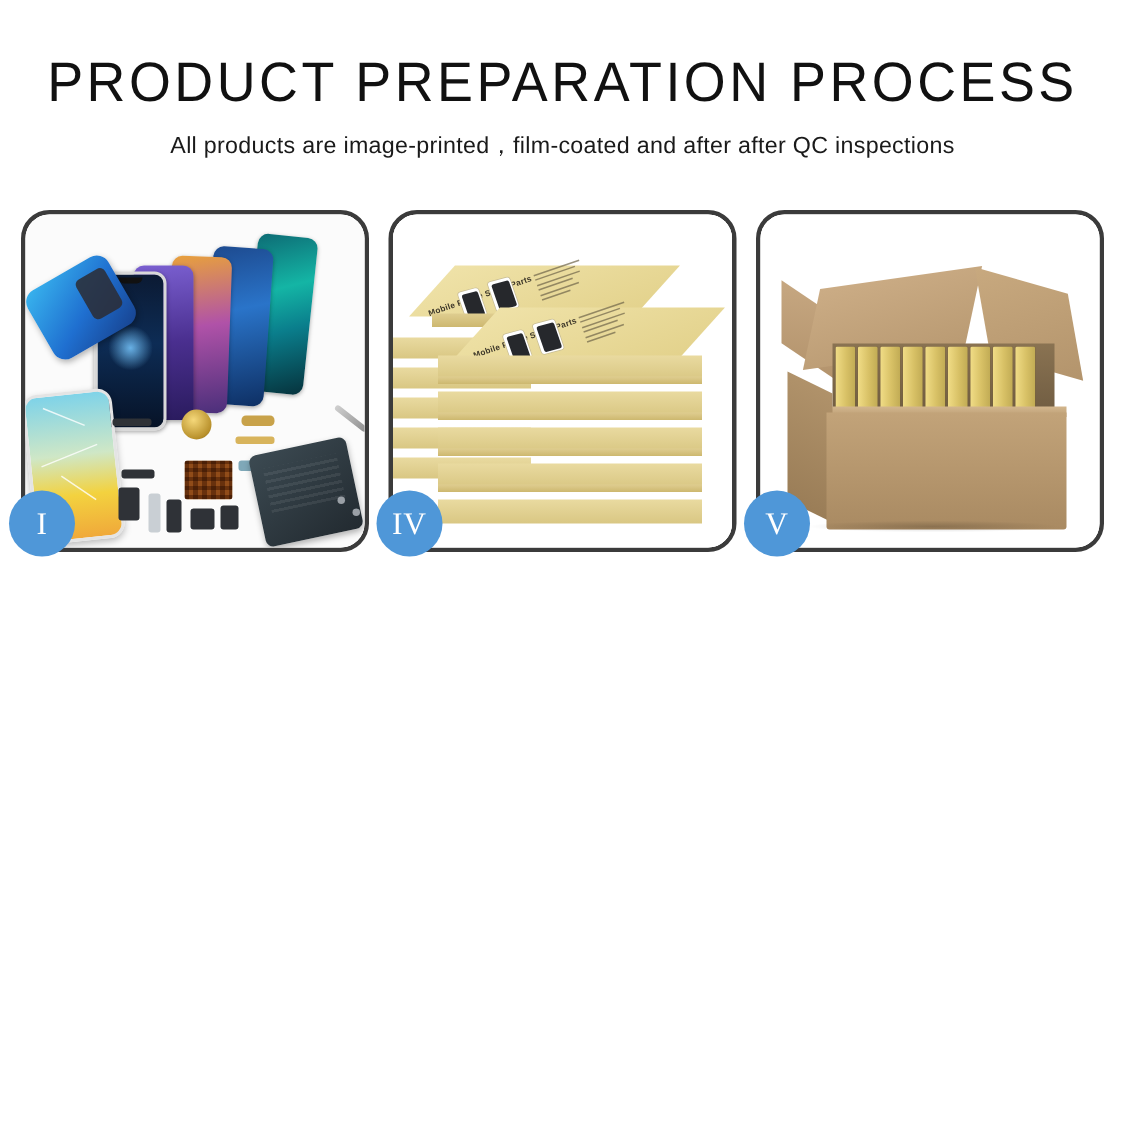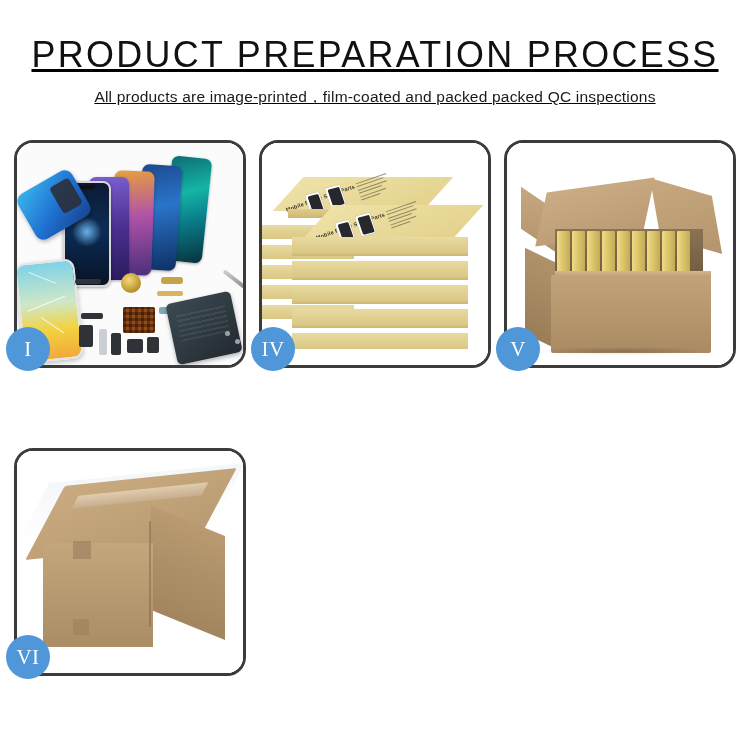--- a/index.html
+++ b/index.html
@@ -3,21 +3,21 @@
 <meta charset="utf-8">
 <style>
   html,body{margin:0;padding:0;}
   body{
     width:750px;height:750px;
     background:#ffffff;
     font-family:"Liberation Sans","DejaVu Sans",sans-serif;
     overflow:hidden;
     position:relative;
   }
-  .page{width:750px;height:750px;position:relative;text-decoration:underline;}
+  .page{width:750px;height:750px;position:relative;}
 
   
   .header{padding-top:36px;text-align:center;}
   .title{
     font-size:37px;
     font-weight:500;
     letter-spacing:2.4px;
     color:#111111;
     line-height:1;
     transform:scaleX(.97);
@@ -234,21 +234,21 @@
     background:linear-gradient(180deg,rgba(235,240,244,.55),rgba(255,255,255,0));
     transform:skew(-28deg,-6deg);}
 </style>
 </head>
 <body>
 
 <div class="page">
 
   <div class="header">
     <div class="title">PRODUCT PREPARATION PROCESS</div>
-    <div class="subtitle">All products are image-printed，film-coated and packed packed QC inspections</div>
+    <div class="subtitle">All products are image-printed，film-coated and after after QC inspections</div>
   </div>
 
   <div class="grid">
 
     <div class="panel">
       <div class="panel-inner">
         <div class="p1-bg"></div>
         <div class="fan">
           <div class="ph s5"></div>
           <div class="ph s4"></div>
@@ -368,29 +368,15 @@
           <span class="bar" style="left:120px;"></span>
         </div>
         <div class="c5-rim"></div>
         <div class="c5-left"></div>
         <div class="c5-front"></div>
         <div class="c5-shadow"></div>
       </div>
       <div class="badge">V</div>
     </div>
 
-    <div class="panel">
-      <div class="panel-inner">
-        <div class="b6-bg"></div>
-        <div class="c6-wrap"></div>
-        <div class="c6-top"></div>
-        <div class="c6-tape"></div>
-        <div class="c6-right"></div>
-        <div class="c6-front"></div>
-        <div class="c6-edge"></div>
-        <div class="c6-tab1"></div>
-        <div class="c6-tab2"></div>
-      </div>
-      <div class="badge">VI</div>
-    </div>
 
   </div>
 </div>
 
 </body></html>

